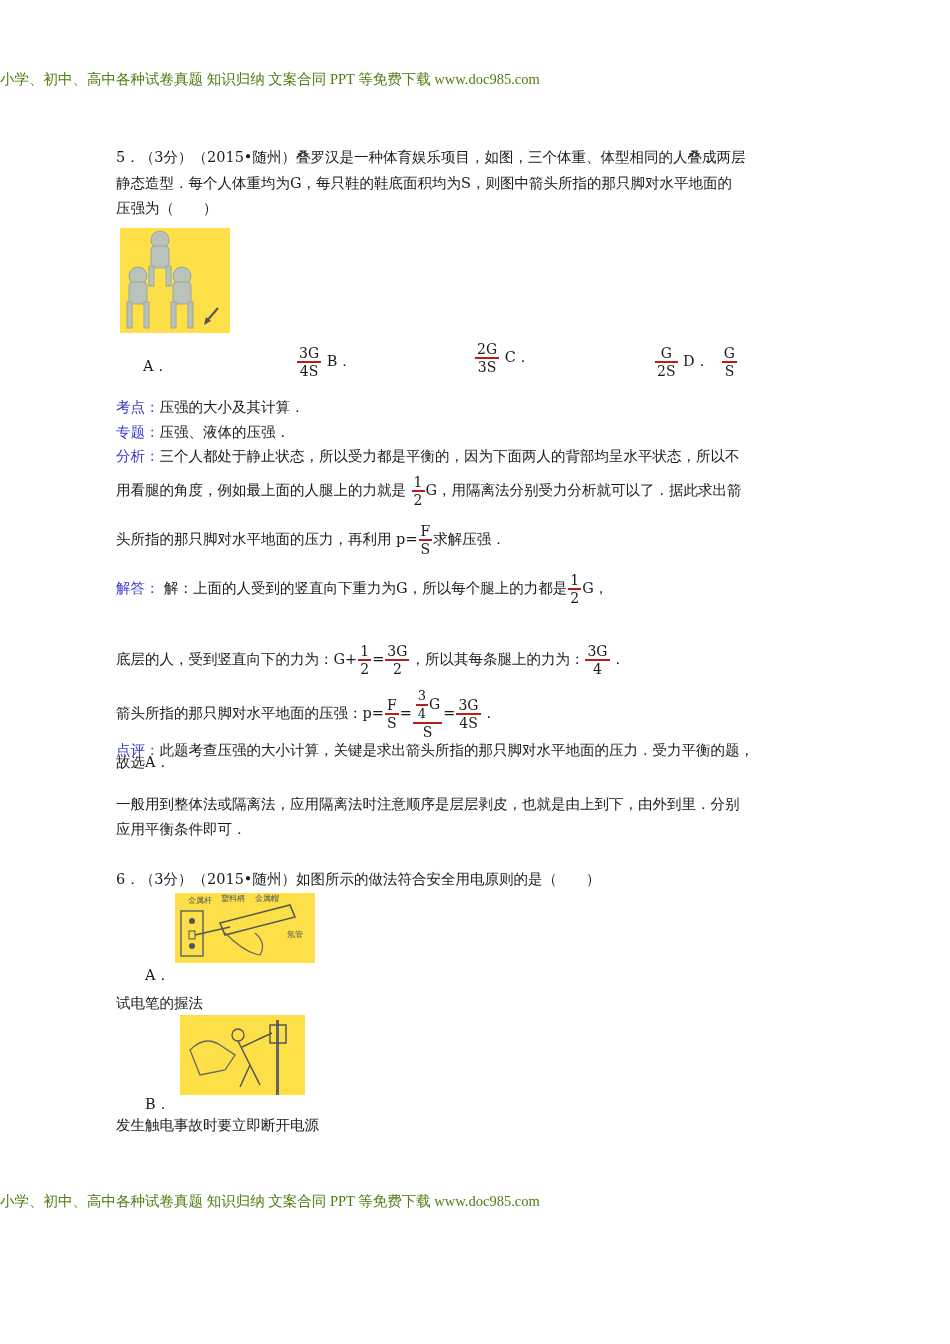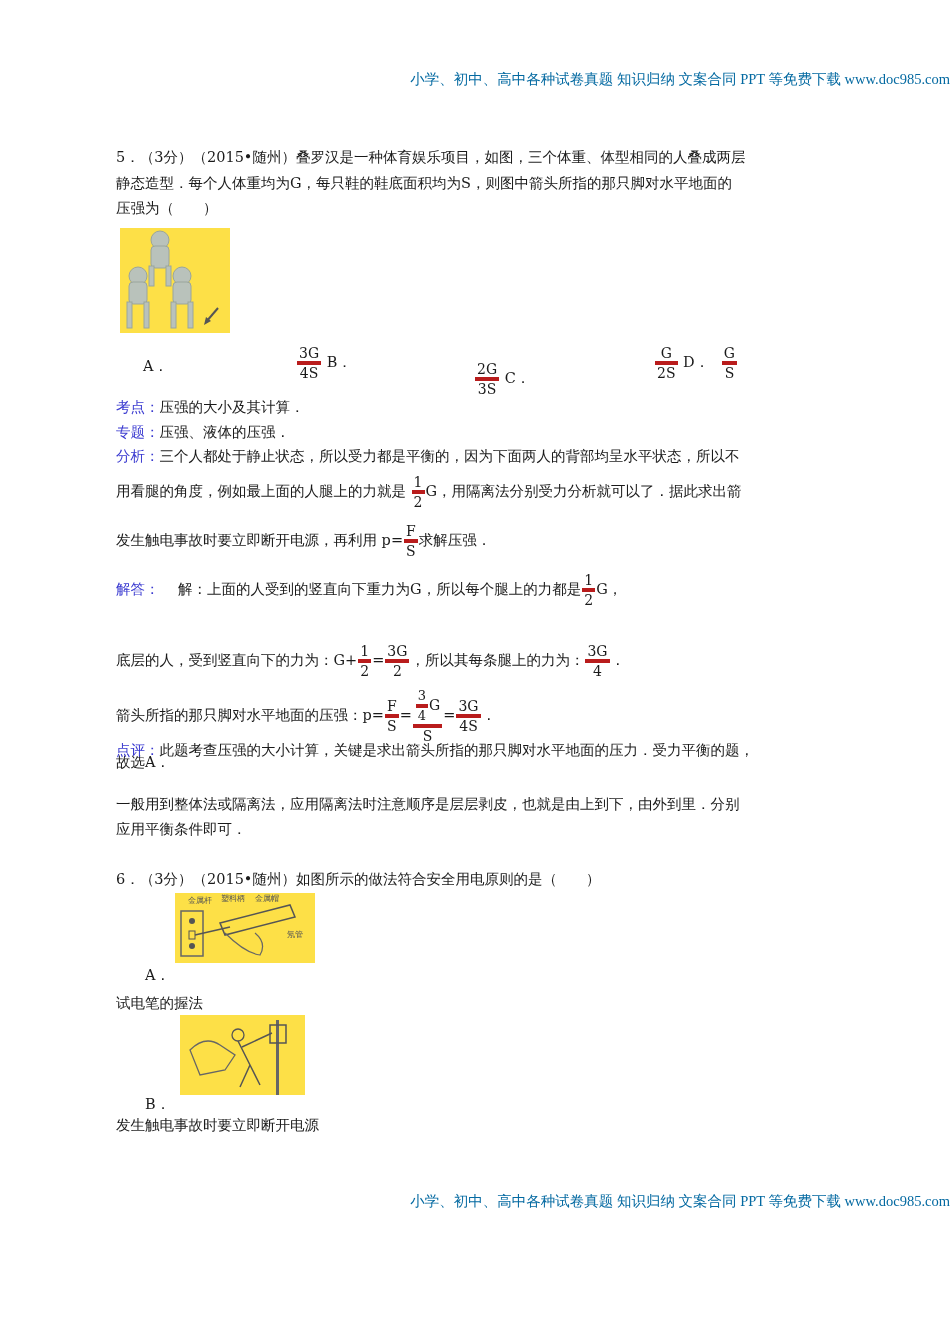--- a/index.html
+++ b/index.html
@@ -2,25 +2,25 @@
 <html><head>
 <meta charset="utf-8">
 <style>
   html, body { margin: 0; padding: 0; }
   body {
     width: 950px; height: 1344px; background: #ffffff; position: relative;
     font-family: "DejaVu Serif", "Liberation Serif", serif; color: #1a1a1a;
     overflow: hidden;
   }
   .abs { position: absolute; }
-  .hdr { left: 0; width: 950px; text-align: right; font-size: 14.5px; color: #0369a1; font-family: "Liberation Serif", "DejaVu Serif", serif; }
+  .hdr { left: 0; width: 950px; text-align: left; font-size: 14.5px; color: #4d7c0f; font-family: "Liberation Serif", "DejaVu Serif", serif; }
   .line { left: 116px; font-size: 14.5px; line-height: 20px; white-space: nowrap; color: #1a1a1a; }
   .lbl { color: #3a3ad0; }
   .frac { display: inline-block; vertical-align: middle; text-align: center; font-size: 14px; line-height: 16px; margin: 0 1px; }
-  .frac .num { display: block; border-bottom: 4px solid #b91c1c; padding: 0 2px; }
+  .frac .num { display: block; border-bottom: 2px solid #b91c1c; padding: 0 2px; }
   .frac .den { display: block; padding: 0 2px; }
   .opt { font-size: 14.5px; white-space: nowrap; }
   .fig { background: #fde047; }
 </style>
 </head>
 <body>
 
 <div class="abs hdr" style="top:70px;">小学、初中、高中各种试卷真题 知识归纳 文案合同 PPT 等免费下载   www.doc985.com</div>
 
 <div class="abs line" style="top:147px;">5．（3分）（2015•随州）叠罗汉是一种体育娱乐项目，如图，三个体重、体型相同的人叠成两层</div>
@@ -48,21 +48,21 @@
   </svg>
 </div>
 
 <div class="abs opt" style="left:143px; top:357px;">
   <span>A．</span>
 </div>
 <div class="abs opt" style="left:296px; top:345px;">
   <span class="frac"><span class="num">3G</span><span class="den">4S</span></span>
   <span>B．</span>
 </div>
-<div class="abs opt" style="left:474px; top:361px;">
+<div class="abs opt" style="left:474px; top:341px;">
   <span class="frac"><span class="num">2G</span><span class="den">3S</span></span>
   <span>C．</span>
 </div>
 <div class="abs opt" style="left:654px; top:345px;">
   <span class="frac"><span class="num">G</span><span class="den">2S</span></span>
   <span>D．</span>
   <span class="frac" style="margin-left:8px;"><span class="num">G</span><span class="den">S</span></span>
 </div>
 
 <div class="abs line" style="top:397px;">
@@ -72,26 +72,26 @@
   <span class="lbl">专题：</span><span>压强、液体的压强．</span>
 </div>
 <div class="abs line" style="top:446px;">
   <span class="lbl">分析：</span><span>三个人都处于静止状态，所以受力都是平衡的，因为下面两人的背部均呈水平状态，所以不</span>
 </div>
 <div class="abs line" style="top:474px;">
   <span>用看腿的角度，例如最上面的人腿上的力就是</span>
   <span class="frac"><span class="num">1</span><span class="den">2</span></span><span>G，用隔离法分别受力分析就可以了．据此求出箭</span>
 </div>
 <div class="abs line" style="top:523px;">
-  <span>发生触电事故时要立即断开电源，再利用 p=</span><span class="frac"><span class="num">F</span><span class="den">S</span></span><span>求解压强．</span>
+  <span>头所指的那只脚对水平地面的压力，再利用 p=</span><span class="frac"><span class="num">F</span><span class="den">S</span></span><span>求解压强．</span>
 </div>
 
 <div class="abs line" style="top:572px;">
   <span class="lbl">解答：</span>
-  <span style="margin-left:14px;">解：上面的人受到的竖直向下重力为G，所以每个腿上的力都是</span><span class="frac"><span class="num">1</span><span class="den">2</span></span><span>G，</span>
+  <span style="">解：上面的人受到的竖直向下重力为G，所以每个腿上的力都是</span><span class="frac"><span class="num">1</span><span class="den">2</span></span><span>G，</span>
 </div>
 <div class="abs line" style="top:643px;">
   <span>底层的人，受到竖直向下的力为：G+</span><span class="frac"><span class="num">1</span><span class="den">2</span></span><span>=</span><span class="frac"><span class="num">3G</span><span class="den">2</span></span><span>，所以其每条腿上的力为：</span><span class="frac"><span class="num">3G</span><span class="den">4</span></span><span>．</span>
 </div>
 <div class="abs line" style="top:688px;">
   <span>箭头所指的那只脚对水平地面的压强：p=</span><span class="frac"><span class="num">F</span><span class="den">S</span></span><span>=</span><span class="frac"><span class="num"><span class="frac" style="font-size:13px;"><span class="num">3</span><span class="den">4</span></span><span>G</span></span><span class="den">S</span></span><span>=</span><span class="frac"><span class="num">3G</span><span class="den">4S</span></span><span>．</span>
 </div>
 
 <div class="abs line" style="top:744px;margin-top:8px;">故选A．</div>
 <div class="abs line" style="top:740px;">

